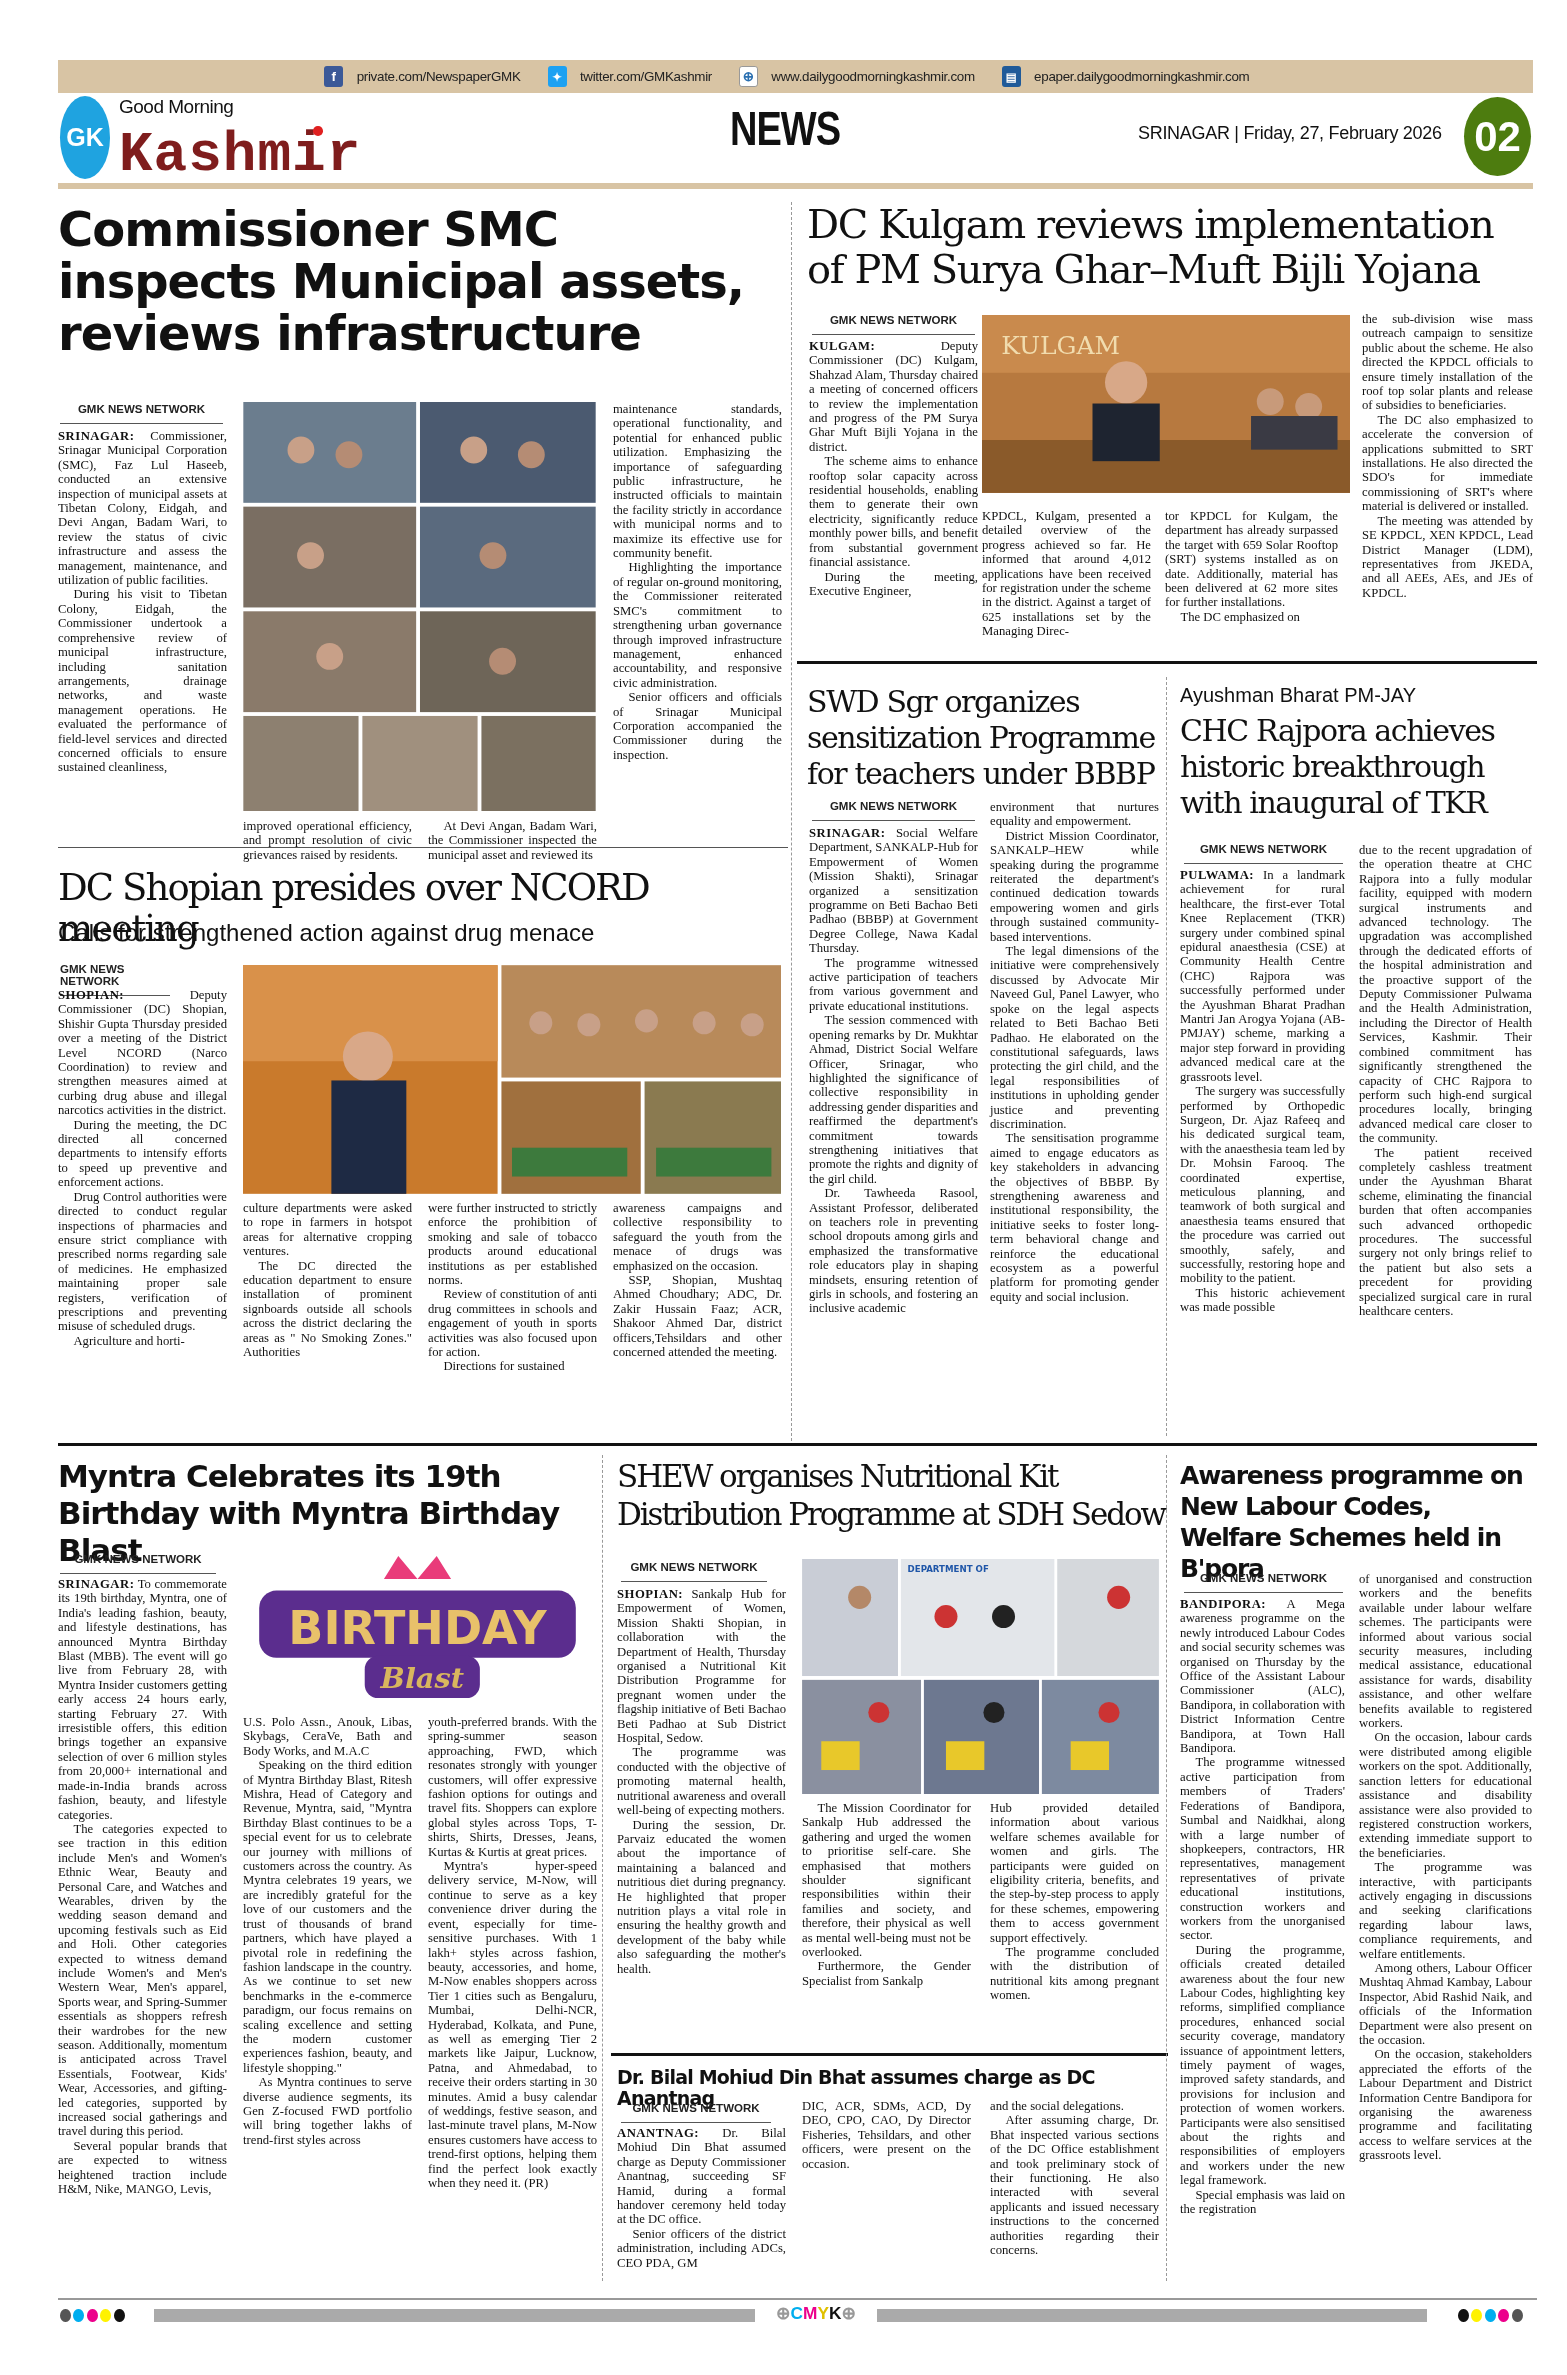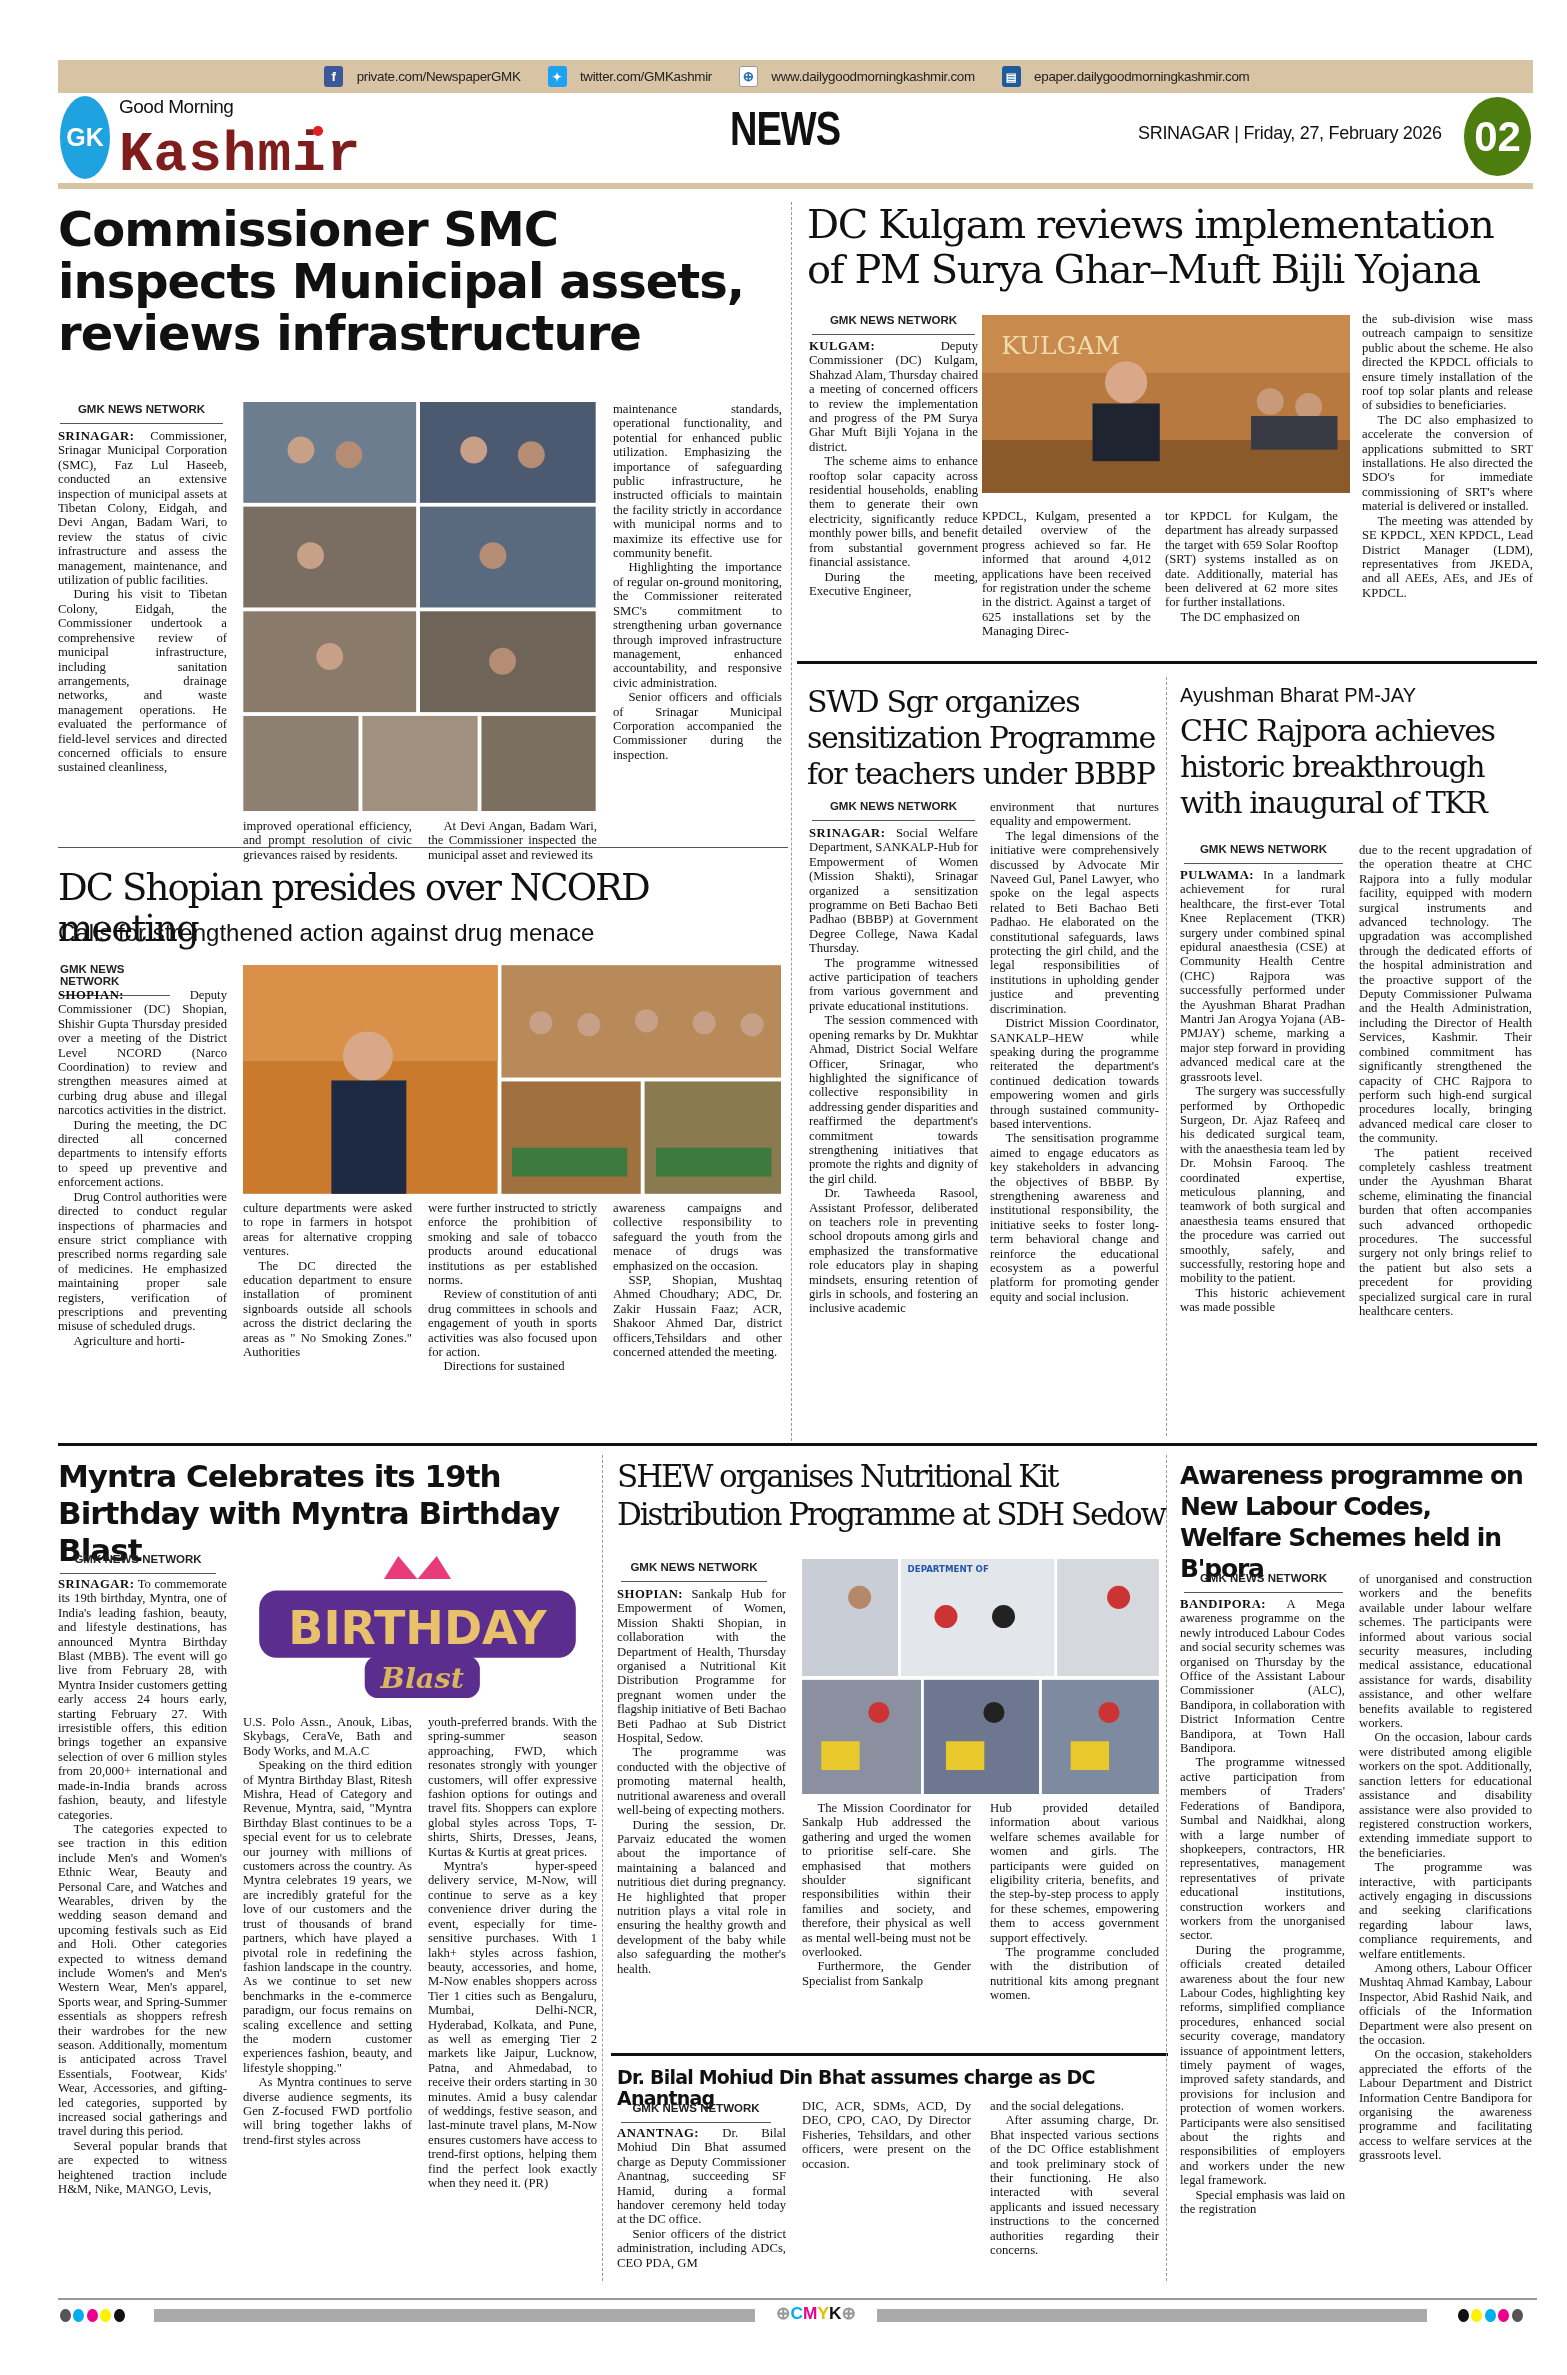--- a/index.html
+++ b/index.html
@@ -132,22 +132,22 @@
 <h2 class="hl-serif" style="left:807px;top:684px;width:355px;font-size:30px;line-height:1.2">SWD Sgr organizes sensitization Programme for teachers under BBBP</h2>
 <div class="byline" style="left:812px;top:800px;width:163px">GMK NEWS NETWORK</div>
 <div class="col" style="left:809px;top:826px;width:169px">
   <p class="first"><b class="place">SRINAGAR:</b><span> Social Welfare Department, SANKALP-Hub for Empowerment of Women (Mission Shakti), Srinagar organized a sensitization programme on Beti Bachao Beti Padhao (BBBP) at Government Degree College, Nawa Kadal Thursday.</span></p>
   <p>The programme witnessed active participation of teachers from various government and private educational institutions.</p>
   <p>The session commenced with opening remarks by Dr. Mukhtar Ahmad, District Social Welfare Officer, Srinagar, who highlighted the significance of collective responsibility in addressing gender disparities and reaffirmed the department's commitment towards strengthening initiatives that promote the rights and dignity of the girl child.</p>
   <p>Dr. Tawheeda Rasool, Assistant Professor, deliberated on teachers role in preventing school dropouts among girls and emphasized the transformative role educators play in shaping mindsets, ensuring retention of girls in schools, and fostering an inclusive academic</p>
 </div>
 <div class="col" style="left:990px;top:800px;width:169px">
   <p class="first">environment that nurtures equality and empowerment.</p>
+  <p>District Mission Coordinator, SANKALP–HEW while speaking during the programme reiterated the department's continued dedication towards empowering women and girls through sustained community-based interventions.</p>
   <p>The legal dimensions of the initiative were comprehensively discussed by Advocate Mir Naveed Gul, Panel Lawyer, who spoke on the legal aspects related to Beti Bachao Beti Padhao. He elaborated on the constitutional safeguards, laws protecting the girl child, and the legal responsibilities of institutions in upholding gender justice and preventing discrimination.</p>
-  <p>District Mission Coordinator, SANKALP–HEW while speaking during the programme reiterated the department's continued dedication towards empowering women and girls through sustained community-based interventions.</p>
   <p>The sensitisation programme aimed to engage educators as key stakeholders in advancing the objectives of BBBP. By strengthening awareness and institutional responsibility, the initiative seeks to foster long-term behavioral change and reinforce the educational ecosystem as a powerful platform for promoting gender equity and social inclusion.</p>
 </div>
 <div class="vrule" style="left:1166px;top:677px;height:759px"></div>
 
 <div class="abs" style="left:1180px;top:684px;font-family:'Liberation Sans',sans-serif;font-size:20px">Ayushman Bharat PM-JAY</div>
 <h2 class="hl-serif" style="left:1180px;top:713px;width:355px;font-size:30px;line-height:1.2">CHC Rajpora achieves historic breakthrough with inaugural of TKR</h2>
 <div class="byline" style="left:1184px;top:843px;width:159px">GMK NEWS NETWORK</div>
 <div class="col" style="left:1180px;top:868px;width:165px">
   <p class="first"><b class="place">PULWAMA:</b><span> In a landmark achievement for rural healthcare, the first-ever Total Knee Replacement (TKR) surgery under combined spinal epidural anaesthesia (CSE) at Community Health Centre (CHC) Rajpora was successfully performed under the Ayushman Bharat Pradhan Mantri Jan Arogya Yojana (AB-PMJAY) scheme, marking a major step forward in providing advanced medical care at the grassroots level.</span></p>
   <p>The surgery was successfully performed by Orthopedic Surgeon, Dr. Ajaz Rafeeq and his dedicated surgical team, with the anaesthesia team led by Dr. Mohsin Farooq. The coordinated expertise, meticulous planning, and teamwork of both surgical and anaesthesia teams ensured that the procedure was carried out smoothly, safely, and successfully, restoring hope and mobility to the patient.</p>

